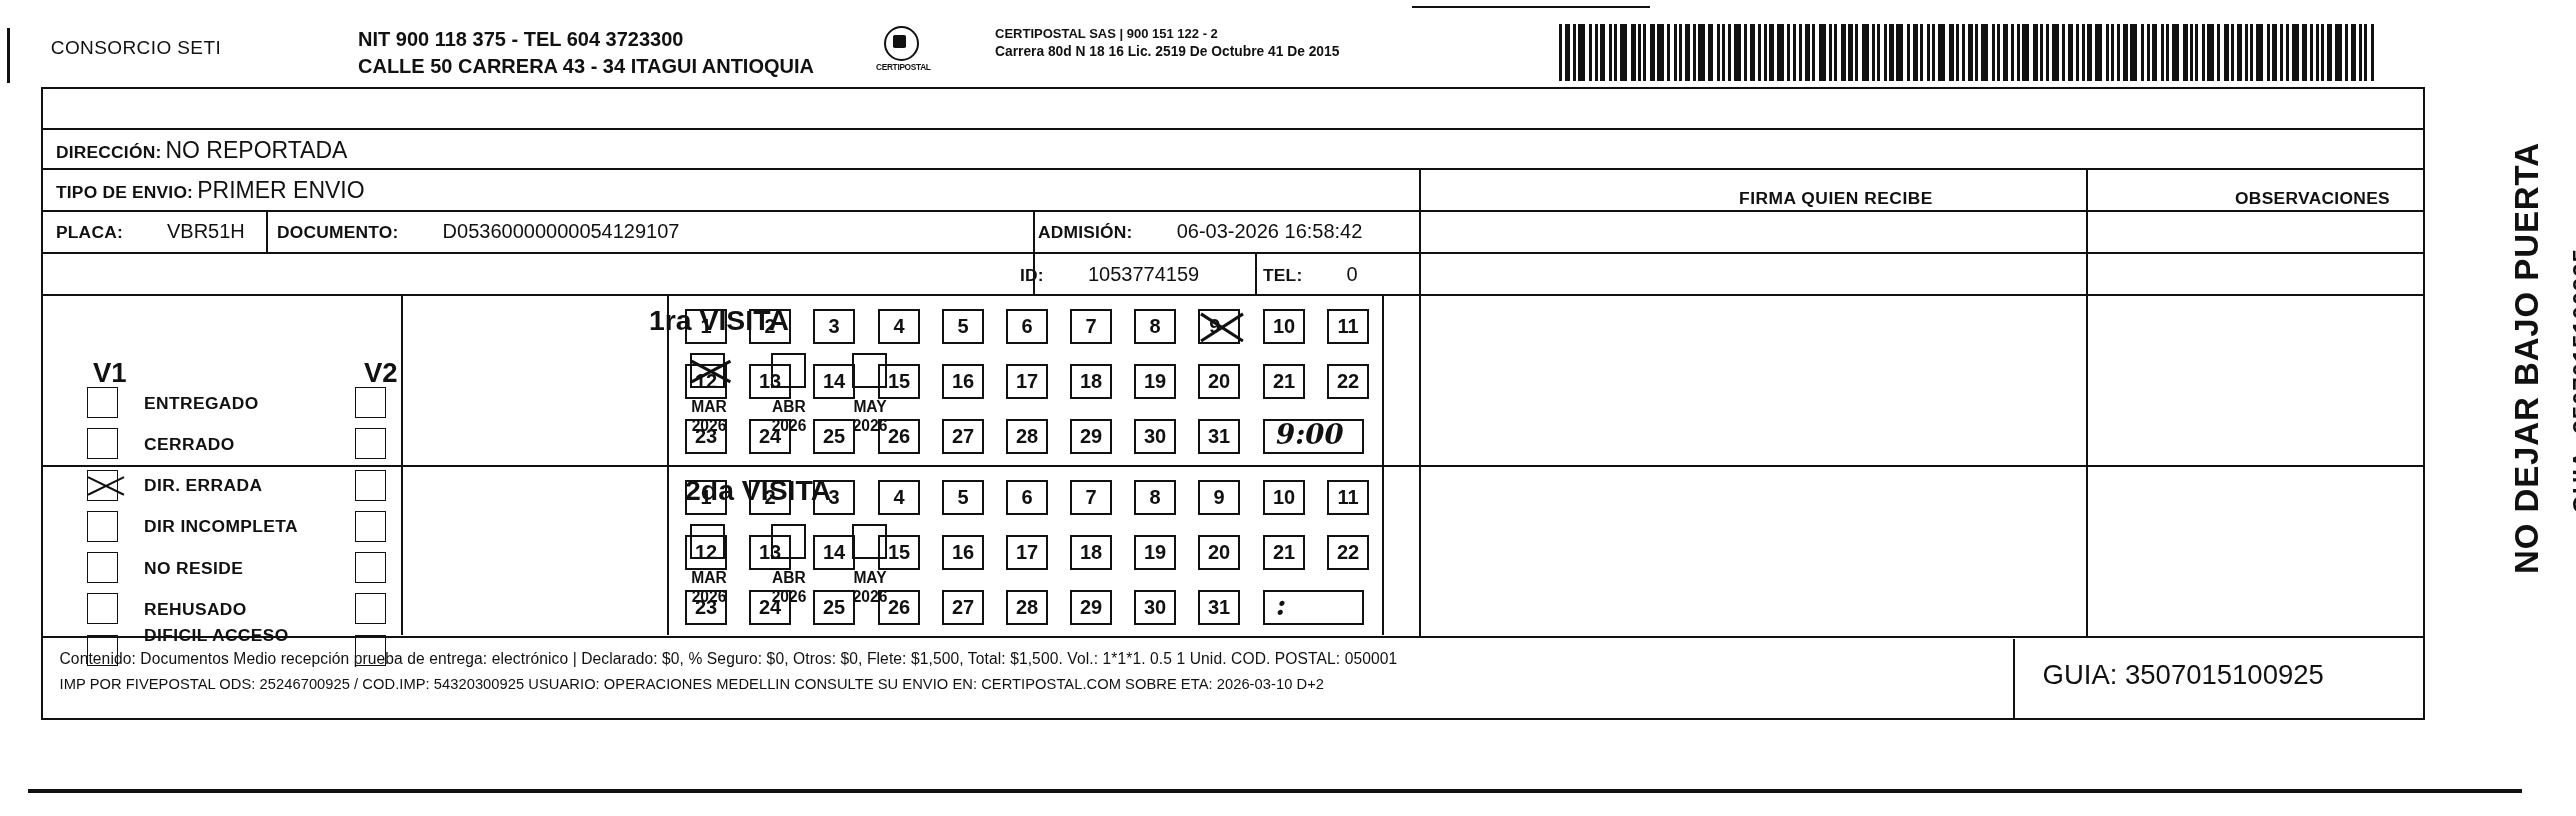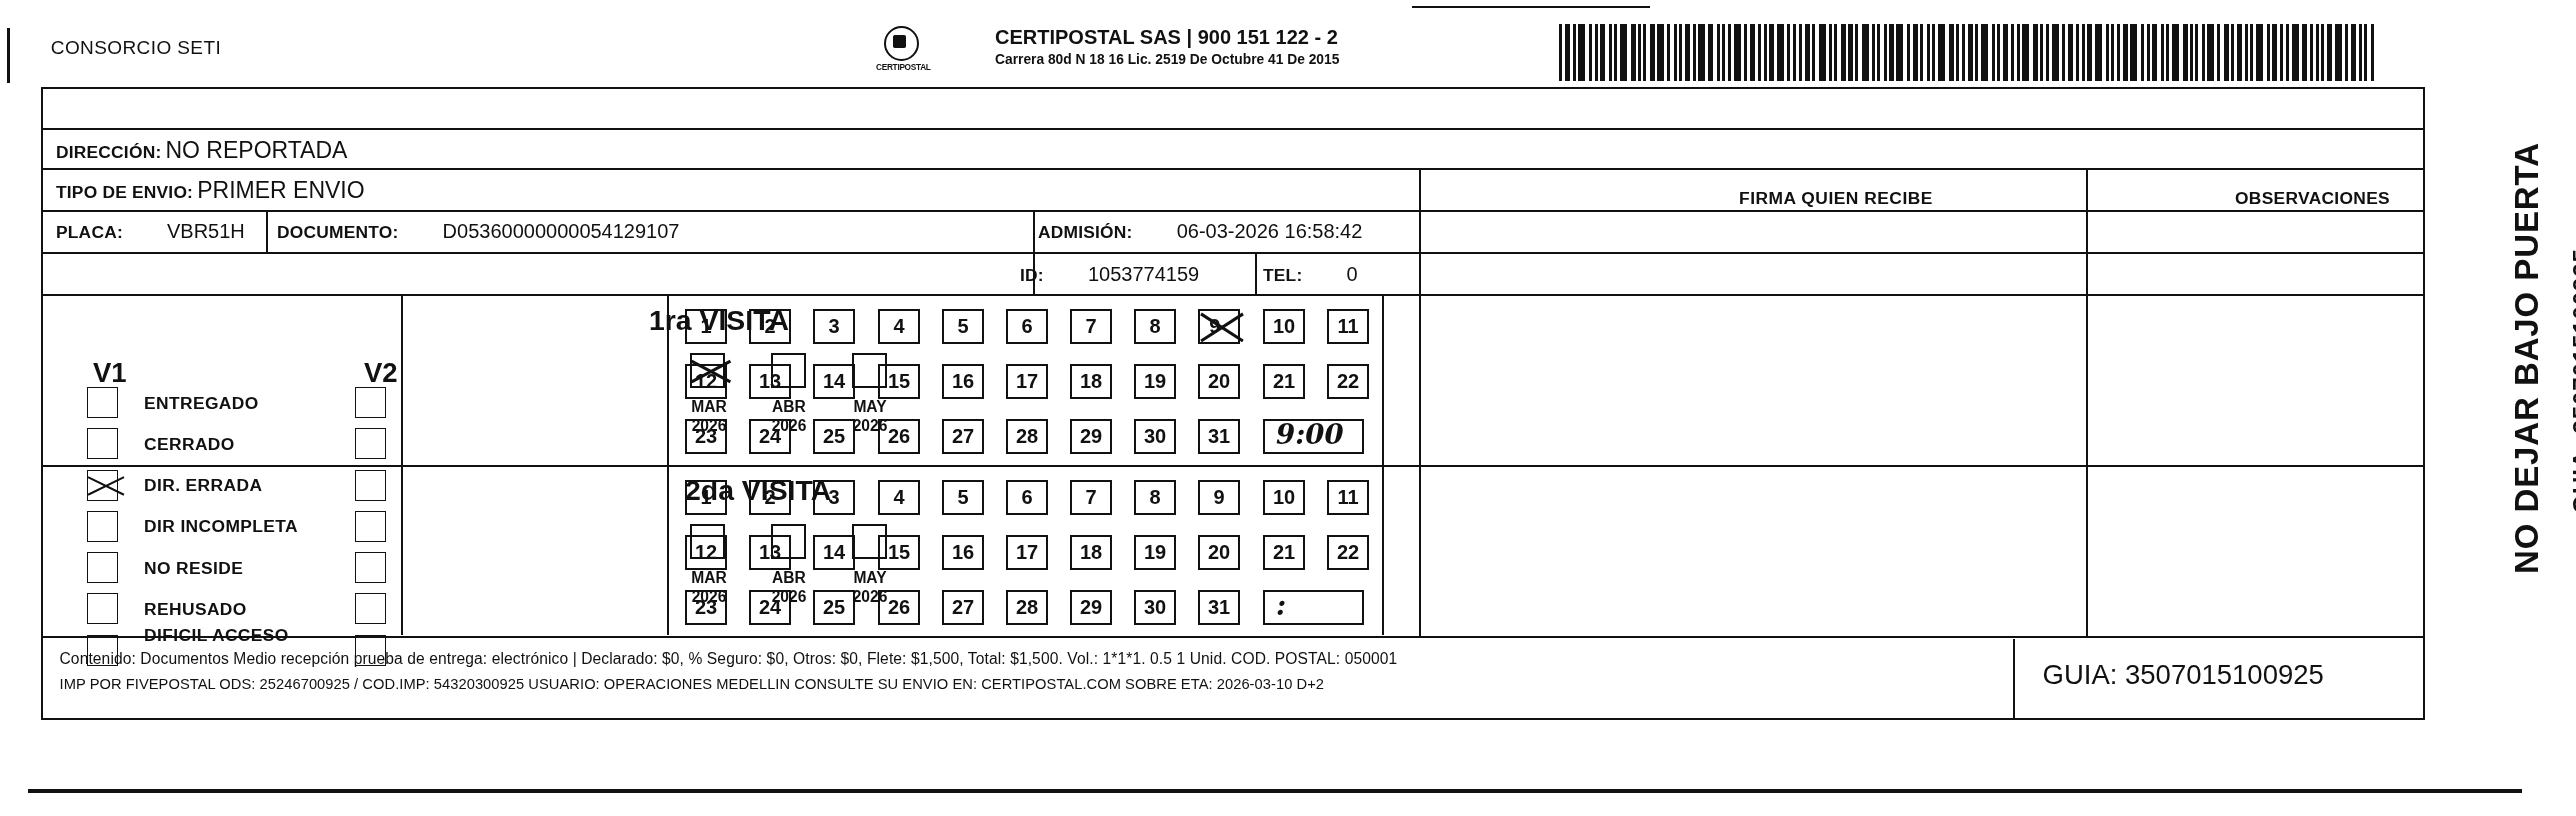--- a/index.html
+++ b/index.html
@@ -13,21 +13,21 @@
 
   
   .header{position:absolute;left:37px;top:16.5px;width:2421px;height:66px;}
   .consorcio{position:absolute;left:13.8px;top:20px;font-size:19px;letter-spacing:0.4px;}
   .nit{position:absolute;left:321px;top:9.2px;font-size:20px;font-weight:bold;line-height:27.5px;white-space:nowrap;}
   .certi-logo{position:absolute;left:839px;top:9.2px;width:51px;text-align:center;}
   .certi-logo .circ{width:31px;height:31px;border:2.8px solid #111;border-radius:50%;margin:0 auto;position:relative;}
   .certi-logo .circ:after{content:"";position:absolute;left:7.3px;top:7.3px;width:13px;height:13px;background:#111;border-radius:1.8px;}
   .certi-logo .cap{font-size:8.3px;font-weight:bold;margin-top:1.8px;letter-spacing:-0.3px;}
   .certiblock{position:absolute;left:958px;top:9.2px;}
-  .certiblock .l1{font-size:20px;font-weight:bold;white-space:nowrap;}
+  .certiblock .l1{font-size:13px;font-weight:bold;white-space:nowrap;}
   .certiblock .l2{font-size:13.8px;font-weight:bold;margin-top:3.7px;white-space:nowrap;}
 
   
   .barcode{position:absolute;left:1522px;top:7.3px;width:903px;height:57px;overflow:hidden;}
   .barcode i{display:block;position:absolute;top:0;height:57px;background:#111;}
 
   
   .frame{position:absolute;left:41px;top:87px;width:2384px;height:633px;border:2.8px solid #111;box-sizing:border-box;}
   .hline{position:absolute;left:0;width:100%;height:1.8px;background:#111;}
   .vline{position:absolute;width:1.8px;background:#111;}
@@ -89,20 +89,24 @@
 <body>
 
 <div class="sheet">
 
   <div class="edge-top"></div>
   <div class="edge-left"></div>
   <div class="edge-bottom"></div>
 
   <div class="header">
     <div class="consorcio">CONSORCIO SETI</div>
+    <div class="nit">
+      <div>NIT 900 118 375 - TEL 604 3723300</div>
+      <div>CALLE 50 CARRERA 43 - 34 ITAGUI ANTIOQUIA</div>
+    </div>
 
     <div class="certi-logo">
       <div class="circ"></div>
       <div class="cap">CERTIPOSTAL</div>
     </div>
 
     <div class="certiblock">
       <div class="l1">CERTIPOSTAL SAS | 900 151 122 - 2</div>
       <div class="l2">Carrera 80d N 18 16  Lic. 2519 De Octubre 41 De 2015</div>
     </div>

